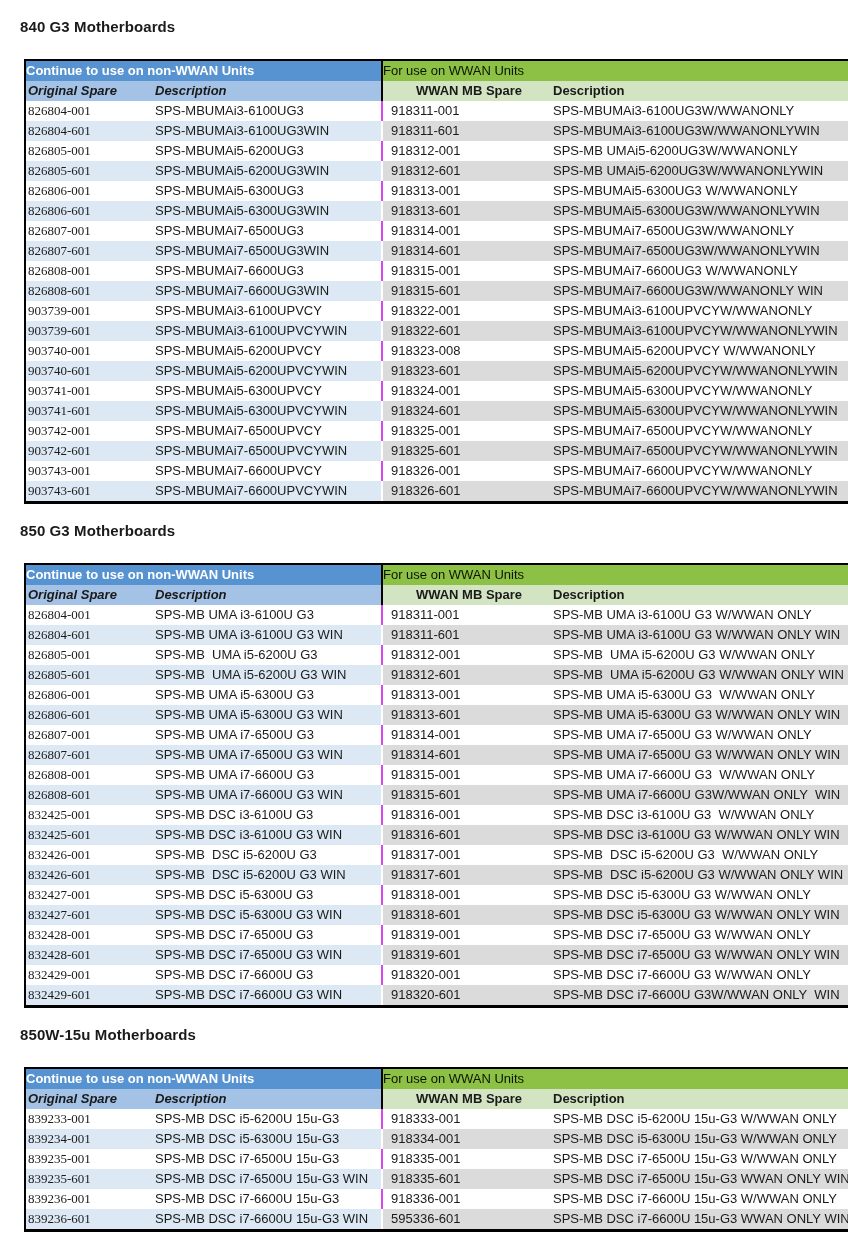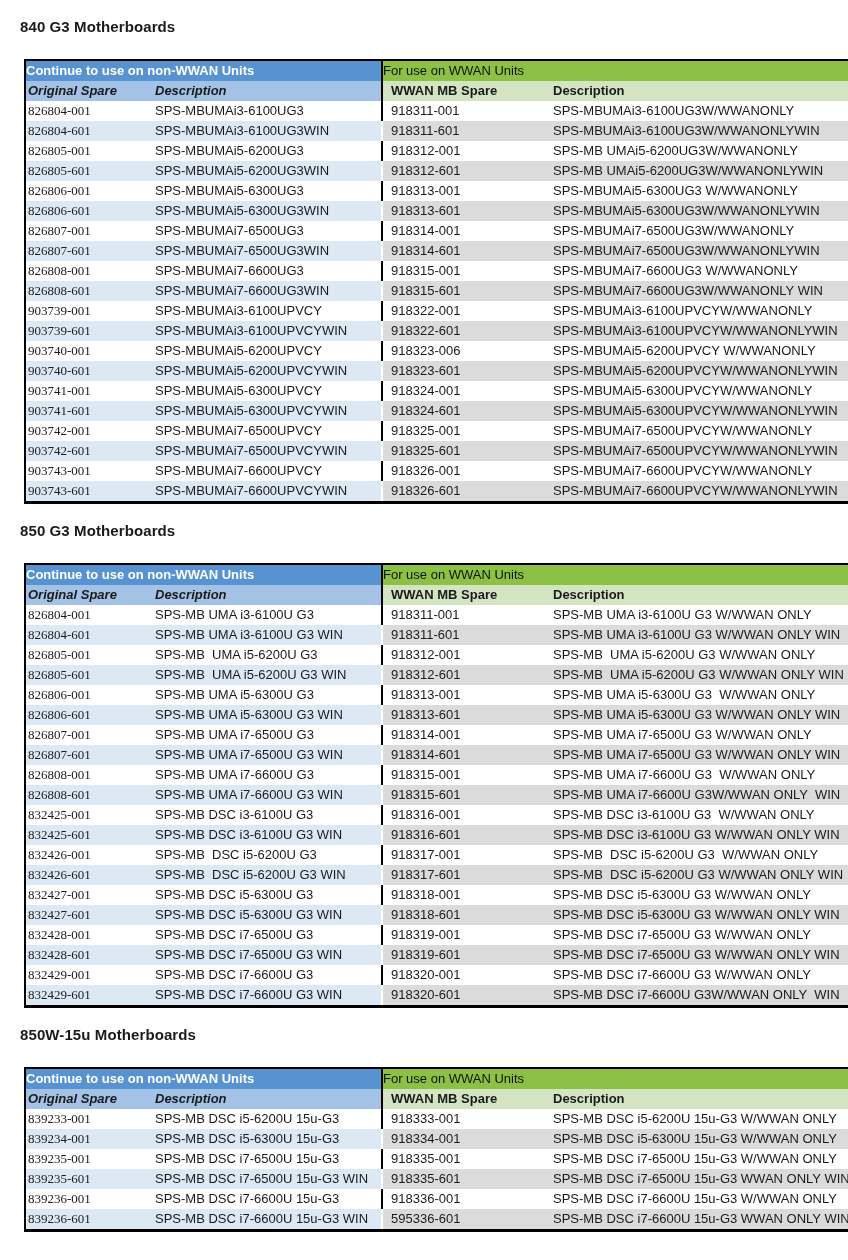--- a/index.html
+++ b/index.html
@@ -52,26 +52,26 @@
   .banner-green{
     background:#8CC145;color:#0d1500;font-weight:400;
     border-left:2px solid #000;
     padding-left:8px;
   }
   
   .head-blue{background:#A3C2E5;font-weight:700;font-style:italic;}
   .head-green{background:#D2E4C2;font-weight:700;}
   th.sp-l{padding-left:2px;}
   th.ds-l{padding-left:0;}
-  th.sp-r{border-left:2px solid #000;padding-left:8px;}
+  th.sp-r{border-left:2px solid #000;padding-left:8px;text-align:center;}
   th.ds-r{padding-left:6px;}
   
   td.sp-l{padding-left:2px;font-family:Liberation Serif, serif;}
   td.ds-l{padding-left:0;}
-  td.sp-r{border-left:2px solid #000000;padding-left:8px;}
+  td.sp-r{border-left:2px solid #d946ef;padding-left:8px;}
   td.ds-r{padding-left:6px;}
   tbody tr:nth-child(even) td.sp-l,
   tbody tr:nth-child(even) td.ds-l{background:#DCE9F5;}
   tbody tr:nth-child(even) td.sp-r,
   tbody tr:nth-child(even) td.ds-r{background:#DBDBDB;}
   tbody tr:nth-child(even) td.sp-r{border-left-color:#fff;}
 </style>
 </head>
 <body>
 
@@ -168,21 +168,21 @@
             </tr>
             <tr>
               <td class="sp-l">903739-601</td>
               <td class="ds-l">SPS-MBUMAi3-6100UPVCYWIN</td>
               <td class="sp-r">918322-601</td>
               <td class="ds-r">SPS-MBUMAi3-6100UPVCYW/WWANONLYWIN</td>
             </tr>
             <tr>
               <td class="sp-l">903740-001</td>
               <td class="ds-l">SPS-MBUMAi5-6200UPVCY</td>
-              <td class="sp-r">918323-006</td>
+              <td class="sp-r">918323-008</td>
               <td class="ds-r">SPS-MBUMAi5-6200UPVCY W/WWANONLY</td>
             </tr>
             <tr>
               <td class="sp-l">903740-601</td>
               <td class="ds-l">SPS-MBUMAi5-6200UPVCYWIN</td>
               <td class="sp-r">918323-601</td>
               <td class="ds-r">SPS-MBUMAi5-6200UPVCYW/WWANONLYWIN</td>
             </tr>
             <tr>
               <td class="sp-l">903741-001</td>

